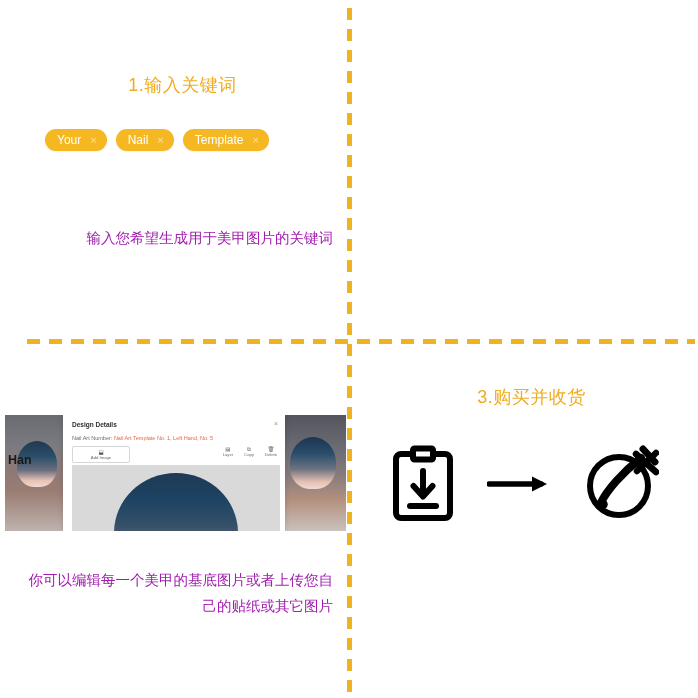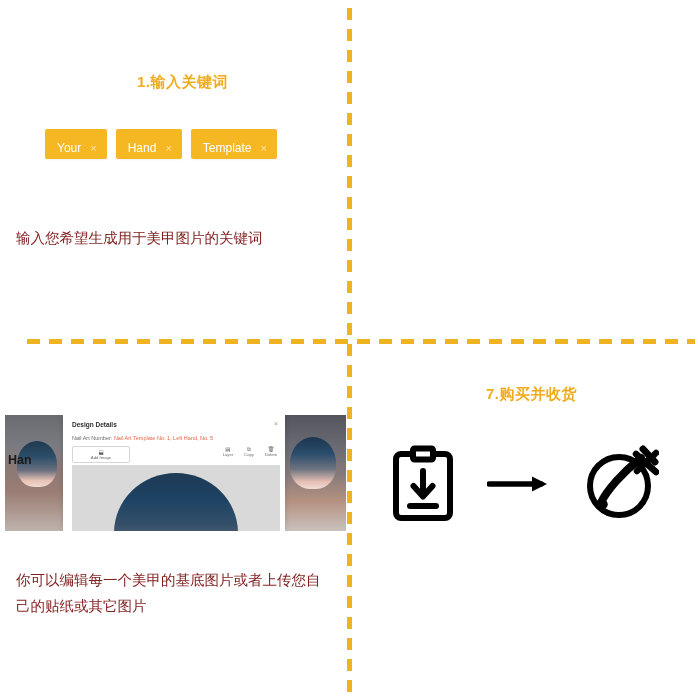--- a/index.html
+++ b/index.html
@@ -54,59 +54,59 @@
   #q1 { left: 0;   top: 0;   }
   #q2 { left: 349px; top: 0; }
   #q3 { left: 0;   top: 349px; }
   #q4 { left: 349px; top: 349px; }
 
   .q-title {
     position: absolute;
     left: 16px;
     right: 0;
     text-align: center;
-    font-size: 15px;
-    font-weight: bold;
+    font-size: 18px;
+    font-weight: normal;
     color: #f0ac1e;
     letter-spacing: 0.5px;
   }
   #q1 .q-title, #q2 .q-title { top: 73px; }
   #q3 .q-title, #q4 .q-title { top: 36px; }
 
   .q-desc {
     position: absolute;
     left: 16px;
     right: 16px;
-    text-align: left;
+    text-align: right;
     font-size: 14.5px;
-    color: #7f1d1d;
+    color: #a21caf;
     line-height: 26px;
     font-weight: 500;
   }
   #q1 .q-desc { top: 225px; }
   #q2 .q-desc { top: 225px; }
   #q3 .q-desc { top: 218px; }
   #q4 .q-desc { top: 218px; }
 
   
   .tags-row {
     position: absolute;
     left: 45px;
     top: 129px;
     display: flex;
     gap: 9px;
     align-items: center;
   }
   .tag {
     background: #f5b722;
-    border-radius: 2px;
+    border-radius: 11px;
     height: 22px;
     display: flex;
     align-items: center;
-    padding: 8px 10px 0 12px;
+    padding: 0 10px 0 12px;
     color: #ffffff;
     font-size: 12px;
     white-space: nowrap;
     box-shadow: 0 1px 2px rgba(0,0,0,0.06);
   }
   .tag-label { color: #ffffff; }
   .tag-x {
     margin-left: 9px;
     font-size: 11px;
     color: #fde3ad;
@@ -299,21 +299,21 @@
 
   <div class="quadrant" id="q1">
     <div class="q-title">1.输入关键词</div>
 
     <div class="tags-row">
       <div class="tag">
         <span class="tag-label">Your</span>
         <span class="tag-x">×</span>
       </div>
       <div class="tag">
-        <span class="tag-label">Hand</span>
+        <span class="tag-label">Nail</span>
         <span class="tag-x">×</span>
       </div>
       <div class="tag">
         <span class="tag-label">Template</span>
         <span class="tag-x">×</span>
       </div>
     </div>
 
     <div class="q-desc">输入您希望生成用于美甲图片的关键词</div>
   </div>
@@ -367,21 +367,21 @@
         <div class="dlg-canvas">
           <div class="canvas-dome"></div>
         </div>
       </div>
     </div>
 
     <div class="q-desc">你可以编辑每一个美甲的基底图片或者上传您自己的贴纸或其它图片</div>
   </div>
 
   <div class="quadrant" id="q4">
-    <div class="q-title">7.购买并收货</div>
+    <div class="q-title">3.购买并收货</div>
 
     <div class="icon-row">
 
       <div class="icon-box">
         <svg width="68" height="78" viewBox="0 0 68 78" fill="none" xmlns="http://www.w3.org/2000/svg">
           <path d="M24 9 H12 a5 5 0 0 0 -5 5 V68 a5 5 0 0 0 5 5 H56 a5 5 0 0 0 5 -5 V14 a5 5 0 0 0 -5 -5 H44" stroke="#000" stroke-width="6" stroke-linecap="round" stroke-linejoin="round"></path>
           <rect x="24" y="3.5" width="20" height="11" rx="1.5" stroke="#000" stroke-width="6"></rect>
           <path d="M34 26 V50" stroke="#000" stroke-width="6" stroke-linecap="round"></path>
           <path d="M24.5 41 L34 51.5 L43.5 41" stroke="#000" stroke-width="6" stroke-linecap="round" stroke-linejoin="round"></path>
           <path d="M21 61 H47" stroke="#000" stroke-width="6" stroke-linecap="round"></path>

